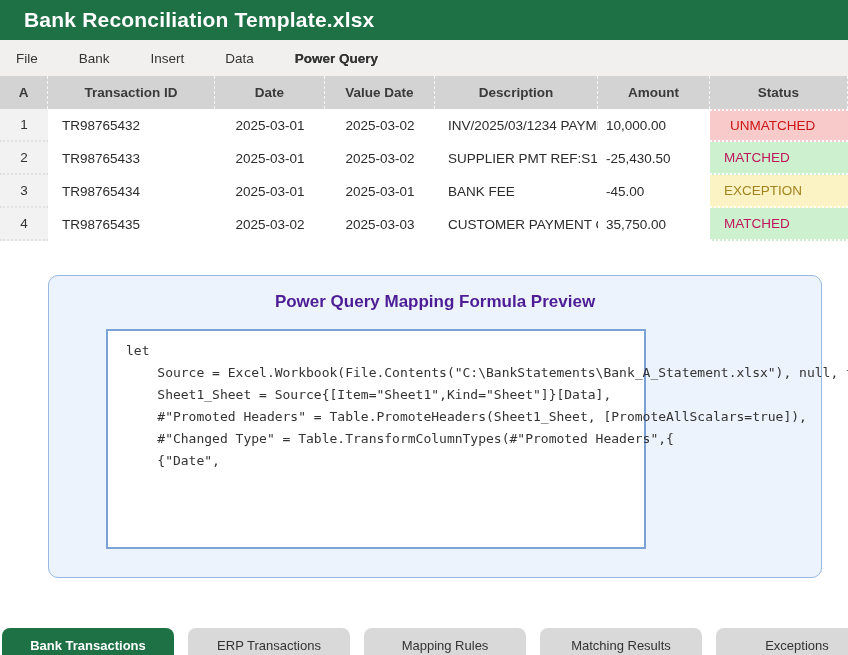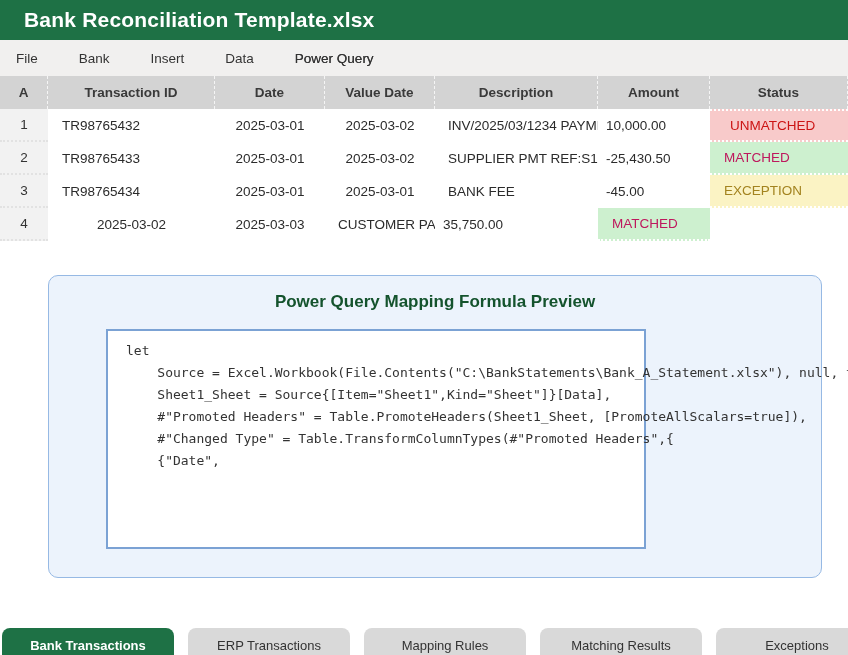--- a/index.html
+++ b/index.html
@@ -11,21 +11,21 @@
     height:40px; background:#1e7145; color:#fff; display:flex; align-items:center;
     padding-left:24px; font-size:21px; font-weight:bold; letter-spacing:.2px;
   }
 
   
   .menubar {
     height:36px; background:#f1f0ef; display:flex; align-items:center;
     padding-left:16px; gap:41px; font-size:13.5px; color:#333;
   }
   .menubar .menu-item { cursor:default; }
-  .menubar .menu-item.emph { font-weight:normal; text-shadow:0 0 .6px #444; }
+  .menubar .menu-item.emph { font-weight:bold; text-shadow:0 0 .6px #444; }
 
   
   .grid {
     display:grid;
     grid-template-columns:48px 167px 110px 110px 163px 112px 138px;
     grid-auto-rows:33px;
     width:848px;
   }
   .hcell {
     background:#d3d3d3; font-weight:bold; font-size:13.5px; color:#3a3a3a;
@@ -50,21 +50,21 @@
   .status.unmatched { background:#f8caca; color:#cc1414; }
   .status.matched   { background:#cdf0cf; color:#be185d; }
   .status.exception { background:#fbf3c4; color:#a3831f; }
 
   
   .panel {
     position:absolute; left:48px; top:275px; width:774px; height:303px;
     background:#ecf3fc; border:1.5px solid #96b9e4; border-radius:10px;
   }
   .panel-title {
-    margin-top:16px; text-align:center; font-size:17px; font-weight:bold; color:#14532d;
+    margin-top:16px; text-align:center; font-size:17px; font-weight:bold; color:#4c1d95;
   }
   .code-box {
     position:absolute; left:57px; top:53px; width:540px; height:220px;
     background:#fff; border:2px solid #7ba2d4;
   }
   .code-box pre {
     font-family:"DejaVu Sans Mono","Liberation Mono",monospace;
     font-size:13px; line-height:22px; color:#333;
     padding:9px 0 0 18px; white-space:pre; overflow:visible;
   }
@@ -123,20 +123,21 @@
 
     <div class="cell rownum">3</div>
     <div class="cell left">TR98765434</div>
     <div class="cell center">2025-03-01</div>
     <div class="cell center">2025-03-01</div>
     <div class="cell desc">BANK FEE</div>
     <div class="cell amount">-45.00</div>
     <div class="cell status exception">EXCEPTION</div>
 
     <div class="cell rownum">4</div>
+    <div class="cell left">TR98765435</div>
     <div class="cell center">2025-03-02</div>
     <div class="cell center">2025-03-03</div>
     <div class="cell desc">CUSTOMER PAYMENT C</div>
     <div class="cell amount">35,750.00</div>
     <div class="cell status matched">MATCHED</div>
   </div>
 
   <div class="panel">
     <div class="panel-title">Power Query Mapping Formula Preview</div>
     <div class="code-box">

